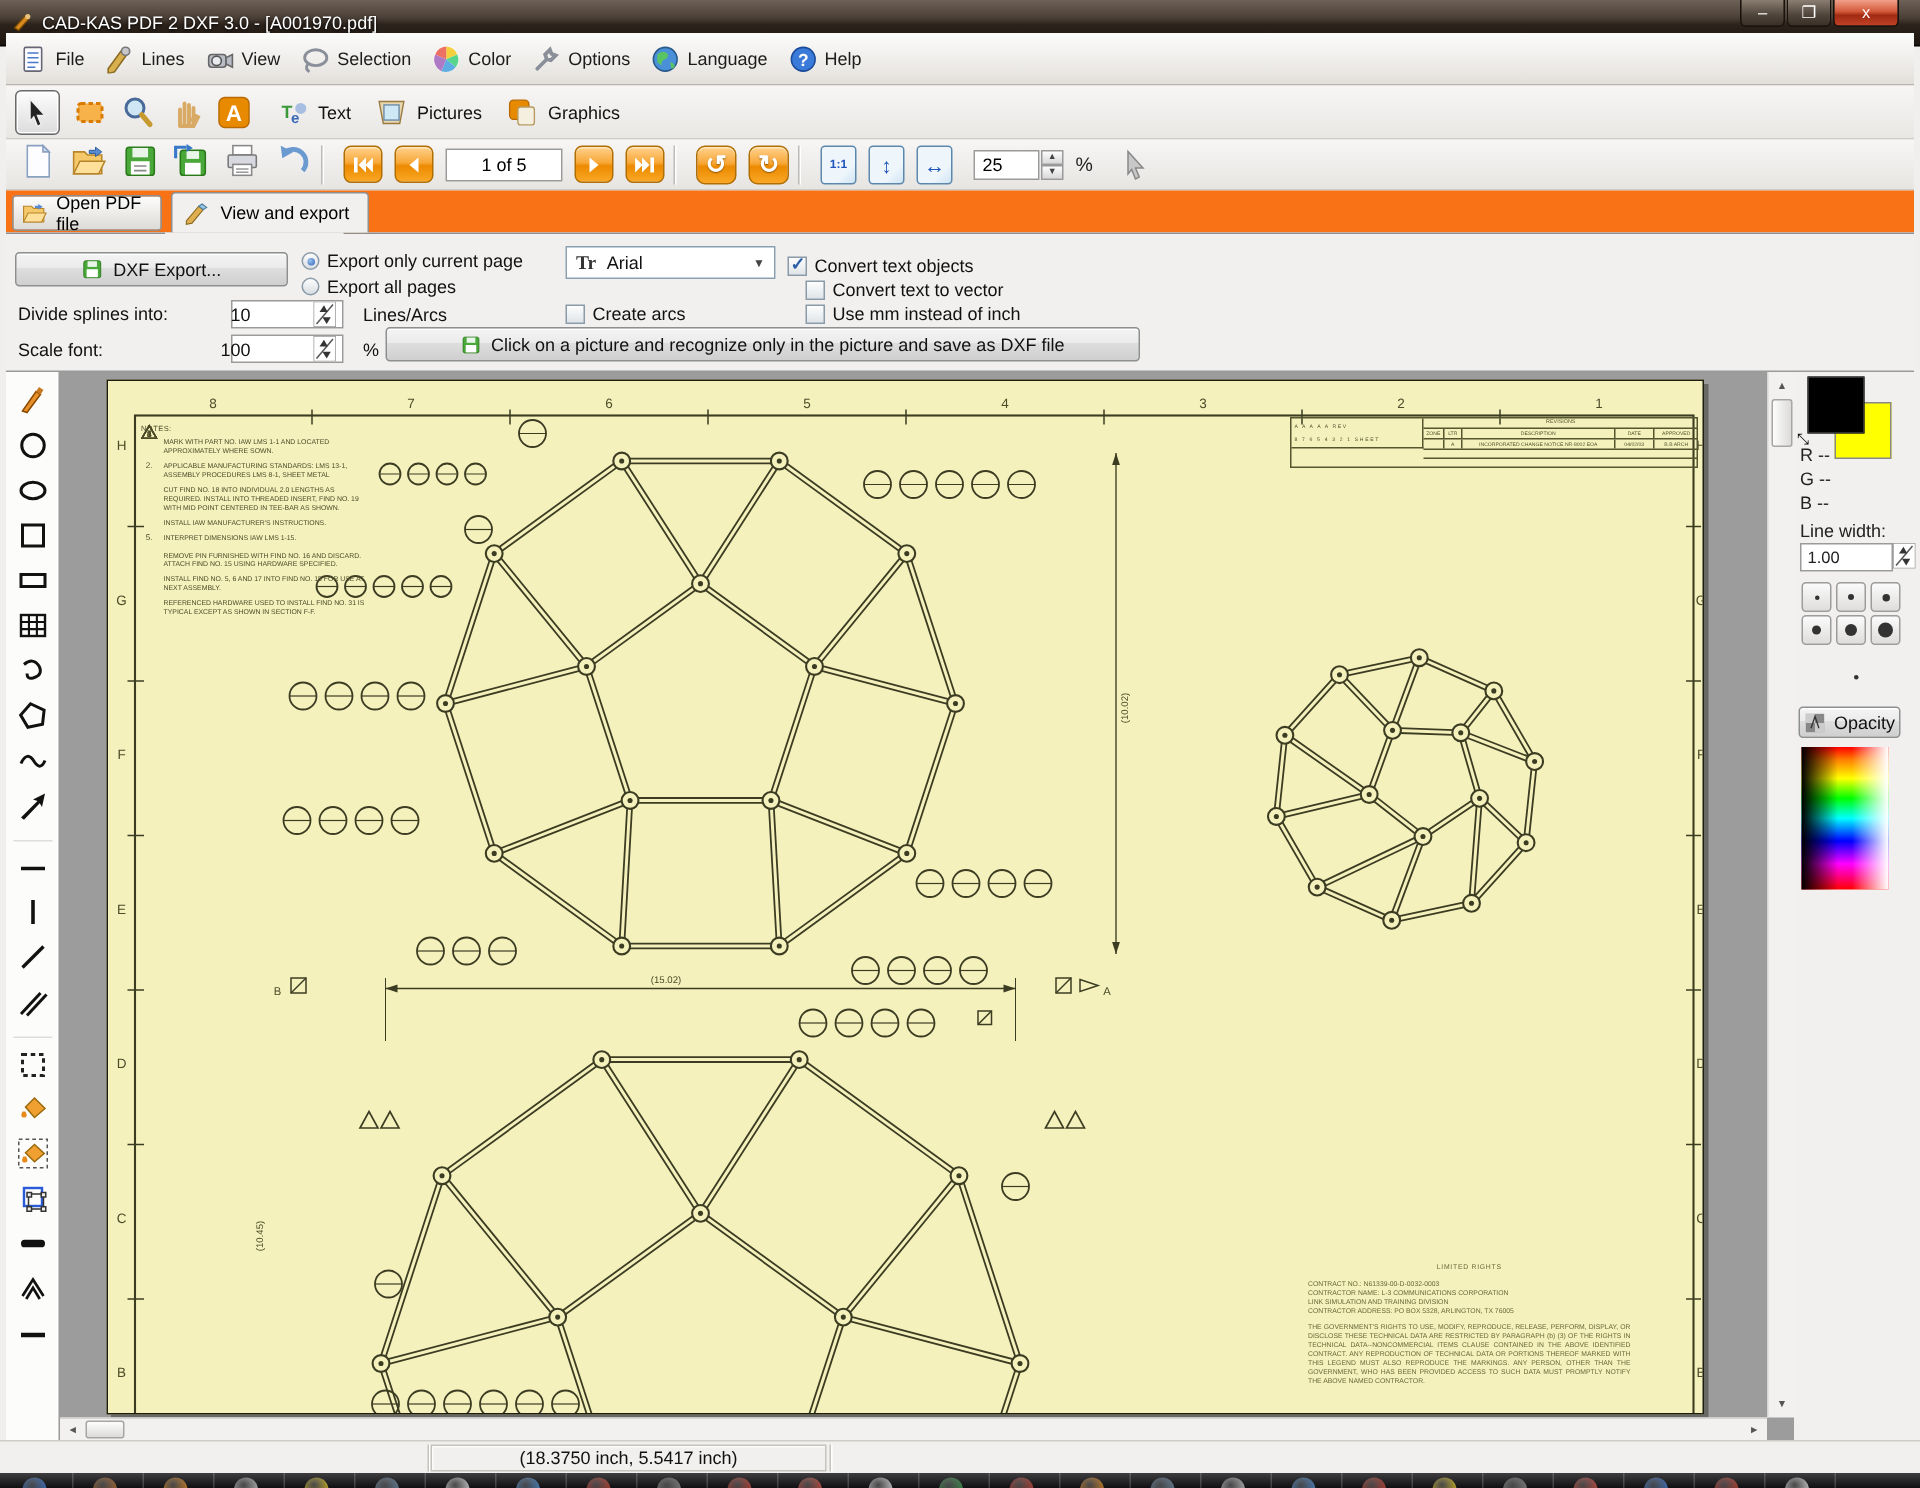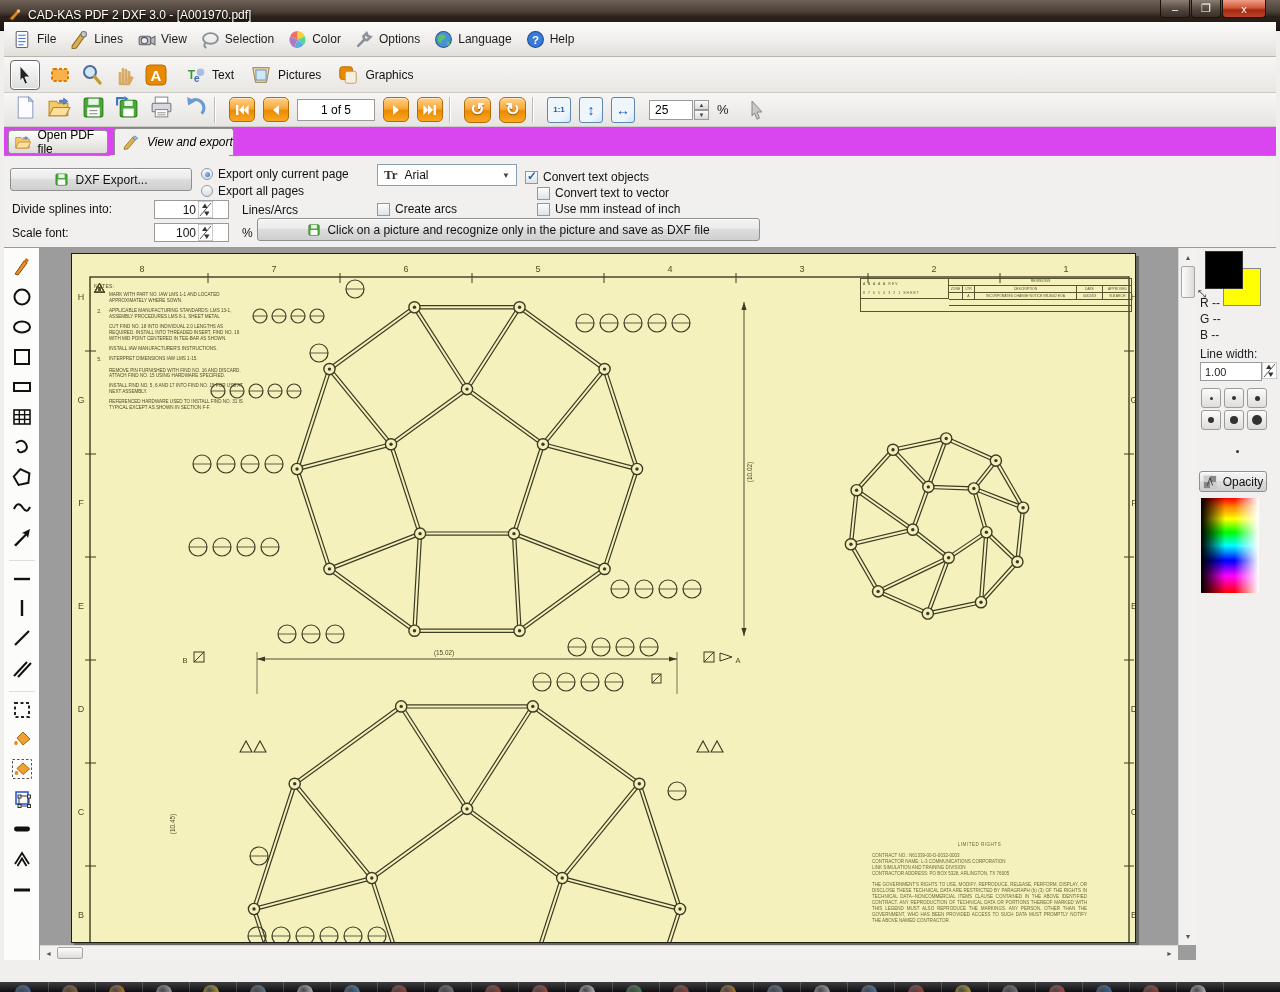--- a/index.html
+++ b/index.html
@@ -58,41 +58,41 @@
     background:linear-gradient(135deg,#eef6fc 70%,#cfe4f2);border:1px solid #5d88ad;border-radius:3px;
     display:flex;align-items:center;justify-content:center;color:#2255bb;font-weight:bold;}
   .zoomfield{width:44px;height:20px;border:1px solid #9a9a9a;background:#fff;font-size:12px;
     display:flex;align-items:center;padding-left:5px;margin-left:14px;}
   .spinner{width:15px;height:20px;display:flex;flex-direction:column;margin-left:1px;}
   .spinner div{flex:1;border:1px solid #9a9a9a;background:linear-gradient(180deg,#fdfdfd,#d8d8d8);
     font-size:6px;color:#444;display:flex;align-items:center;justify-content:center;line-height:1;}
   .pct{font-size:13px;margin-left:8px;color:#222;}
 
   
-  .tabrow{position:absolute;left:4px;top:127px;width:1272px;height:28px;background:#d946ef;}
+  .tabrow{position:absolute;left:4px;top:127px;width:1272px;height:28px;background:#f97316;}
   .tab-openpdf{position:absolute;left:4px;top:3px;width:100px;height:24px;border:1px solid #8f8f8f;border-radius:3px;
     background:linear-gradient(180deg,#fdfdfc,#dddbd7);display:flex;align-items:center;gap:5px;font-size:12px;padding-left:5px;}
-  .tab-view{position:absolute;left:110px;top:1px;width:120px;height:27px;border:1px solid #8f8f8f;border-bottom:none;
-    border-radius:3px 3px 0 0;background:#f1f0ee;display:flex;align-items:center;gap:6px;font-size:12px;padding-left:6px;z-index:3;font-style:italic;}
+  .tab-view{position:absolute;left:110px;top:1px;width:132px;height:27px;border:1px solid #8f8f8f;border-bottom:none;
+    border-radius:3px 3px 0 0;background:#f1f0ee;display:flex;align-items:center;gap:6px;font-size:12px;padding-left:6px;z-index:3;}
   .tab-openpdf svg,.tab-view svg{width:20px;height:18px;}
 
   
   .panel{position:absolute;left:4px;top:155px;width:1272px;height:93px;background:#f1f0ee;
     border-top:1px solid #8f8f8f;border-bottom:1px solid #9a9a9a;font-size:12px;color:#111;}
   .panel .tabmask{position:absolute;left:106px;top:-1px;width:119px;height:1px;background:#f1f0ee;}
   .win7btn{border:1px solid #8e8f8f;border-radius:3px;background:linear-gradient(180deg,#f4f4f4,#ebebeb 45%,#dedede 46%,#cfcfcf);
     display:flex;align-items:center;justify-content:center;gap:6px;font-size:12px;color:#111;box-shadow:inset 0 1px 0 #fff;}
   .dxfbtn{position:absolute;left:6px;top:12px;width:182px;height:23px;}
   .radio{width:12px;height:12px;border:1px solid #8a9aa8;border-radius:50%;background:linear-gradient(180deg,#fdfdfd,#d8dde2);display:inline-block;position:relative;}
   .radio.on::after{content:"";position:absolute;left:2.5px;top:2.5px;width:5px;height:5px;border-radius:50%;
     background:radial-gradient(circle at 35% 35%,#9cc3ee,#2a62b8);}
   .chk{width:13px;height:13px;border:1px solid #8a9aa8;background:linear-gradient(180deg,#fdfdfd,#dfe4e8);display:inline-block;position:relative;}
   .chk.on::after{content:"✓";position:absolute;left:1px;top:-3px;font-size:12px;font-weight:bold;color:#2b5fa6;}
   .prow{position:absolute;display:flex;align-items:center;gap:5px;}
-  .numfield{width:75px;height:19px;border:1px solid #9a9a9a;background:#fff;display:flex;align-items:center;justify-content:flex-end;padding-right:15px;}
+  .numfield{width:75px;height:19px;border:1px solid #9a9a9a;background:#fff;display:flex;align-items:center;justify-content:flex-end;padding-right:4px;gap:40px;}
   .numfield .val{margin-right:2px;}
   .diagspin{width:15px;height:17px;position:relative;background:#fff;}
   .diagspin svg{width:15px;height:17px;}
   .fontsel{position:absolute;left:373px;top:8px;width:140px;height:22px;border:1px solid #8aa0b2;background:#fff;
     display:flex;align-items:center;gap:7px;padding-left:6px;}
   .fontsel .tr{font-family:"Liberation Serif",serif;font-weight:bold;font-size:13px;color:#333;}
   .fontsel .arrow{margin-left:auto;margin-right:6px;font-size:8px;color:#444;}
   .recogbtn{position:absolute;left:253px;top:62px;width:503px;height:23px;}
 
   
@@ -1033,20 +1033,27 @@
           <rect x="1" y="1" width="14" height="14" fill="#888"></rect>
           <rect x="1" y="1" width="7" height="7" fill="#ccc"></rect>
           <rect x="8" y="8" width="7" height="7" fill="#ccc"></rect>
           <path d="M5 12 L8 3 L11 12" fill="none" stroke="#333"></path>
         </svg>
       <span>Opacity</span>
     </div>
     <div class="palette"></div>
   </div>
 
+  <div class="statusbar">
+    <div class="statusdiv" style="left:285px"></div>
+    <div class="statuscell">
+        <span>(18.3750 inch, 5.5417 inch)</span>
+      </div>
+    <div class="statusdiv" style="left:553px"></div>
+  </div>
 
   <div class="taskbar" id="taskbar">
       <div class="tsep" style="left: 48px;"></div>
       <div class="tico" style="left: 15px; background: radial-gradient(circle at 40% 30%, rgba(255, 255, 255, 0.2), rgb(58, 122, 216));"></div>
       <div class="tsep" style="left: 95px;"></div>
       <div class="tico" style="left: 62px; background: radial-gradient(circle at 40% 30%, rgba(255, 255, 255, 0.2), rgb(184, 106, 42));"></div>
       <div class="tsep" style="left: 142px;"></div>
       <div class="tico" style="left: 109px; background: radial-gradient(circle at 40% 30%, rgba(255, 255, 255, 0.2), rgb(232, 137, 26));"></div>
       <div class="tsep" style="left: 189px;"></div>
       <div class="tico" style="left: 156px; background: radial-gradient(circle at 40% 30%, rgba(255, 255, 255, 0.2), rgb(204, 204, 204));"></div>

